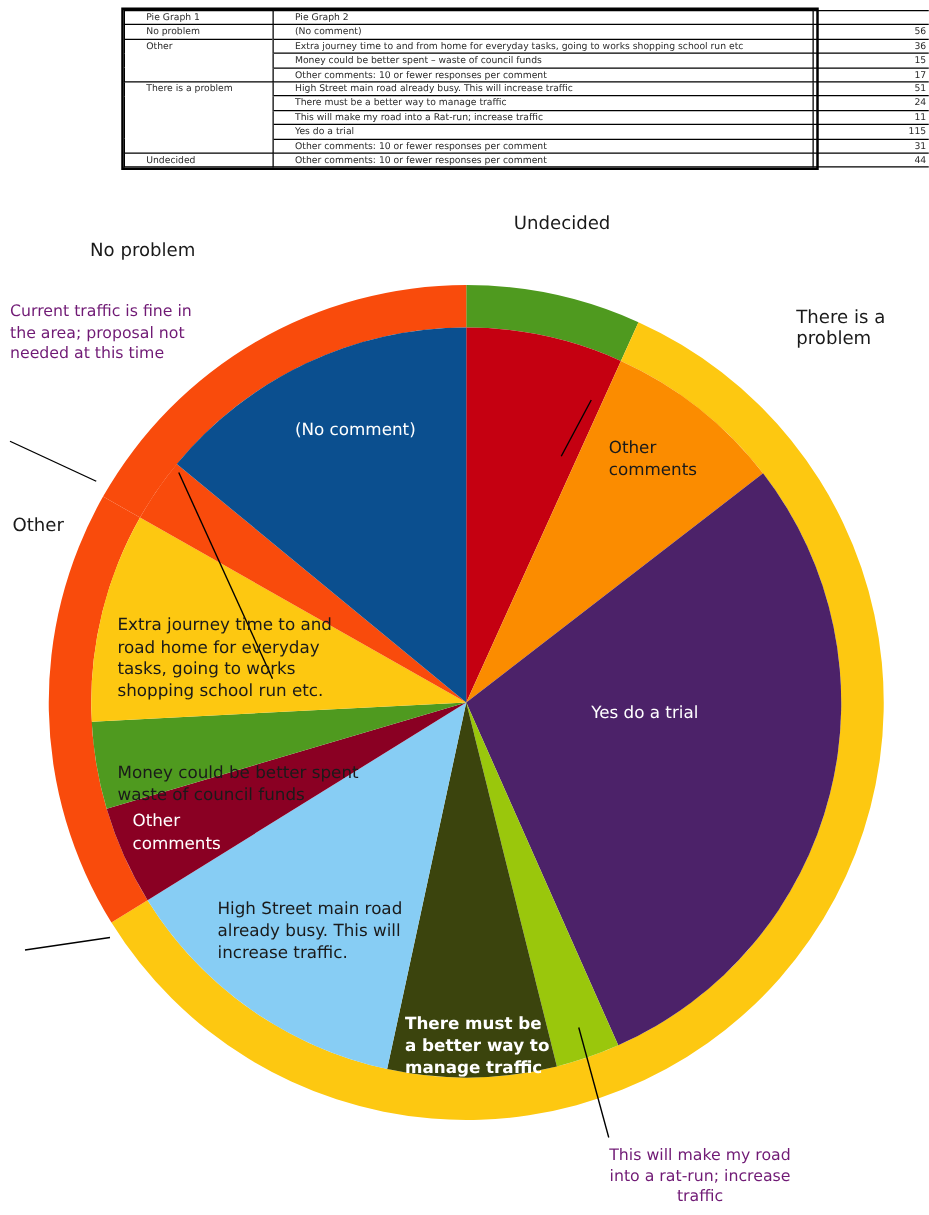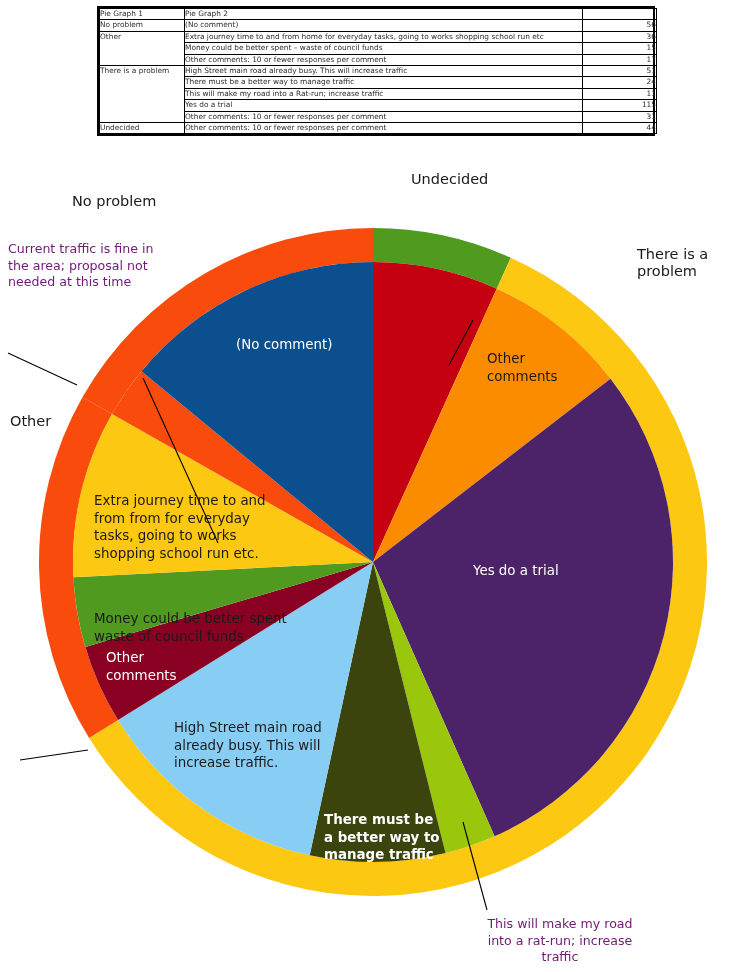--- a/index.html
+++ b/index.html
@@ -7,21 +7,21 @@
   body{
     width:743px;height:972px;position:relative;background:#ffffff;
     font-family:"DejaVu Sans","Liberation Sans",sans-serif;
     -webkit-font-smoothing:antialiased;overflow:hidden;
   }
   
   .table-wrap{position:absolute;left:97px;top:6px;width:558px;}
   table.data{border-collapse:collapse;width:100%;table-layout:fixed;
     font-size:7.4px;color:#2b2b2b;}
   table.data td{
-    border:1px solid #000;padding:0 0;line-height:10.4px;height:10.4px;
+    border:1px solid #000;padding:0 17px;line-height:10.4px;height:10.4px;
     vertical-align:middle;white-space:nowrap;overflow:hidden;
   }
   td.c1{width:84px;}
   td.c2{width:397px;}
   td.c3{width:73px;text-align:right;padding-right:1px;margin-top:32px;}
   .nb{border-top:none!important;}
   .nbb{border-bottom:none!important;}
   tr.total td{font-weight:bold;font-size:8px;border-top:2px solid #000;border-bottom:2px solid #000;}
   .hdrrow td{border-top:2px solid #000;}
   .tbl-outer{border:2px solid #000;}
@@ -161,15 +161,15 @@
 already busy. This will
 increase traffic.</div>
 
 <div class="slice-label light" style="left:106px;top:649px;white-space:pre;">Other
 comments</div>
 
 <div class="slice-label dark" style="left:94px;top:578px;white-space:pre;margin-top:32px;">Money could be better spent
 waste of council funds</div>
 
 <div class="slice-label dark" style="left:94px;top:492px;white-space:pre;">Extra journey time to and
-from from for everyday
+road home for everyday
 tasks, going to works
 shopping school run etc.</div>
 
 </body></html>

